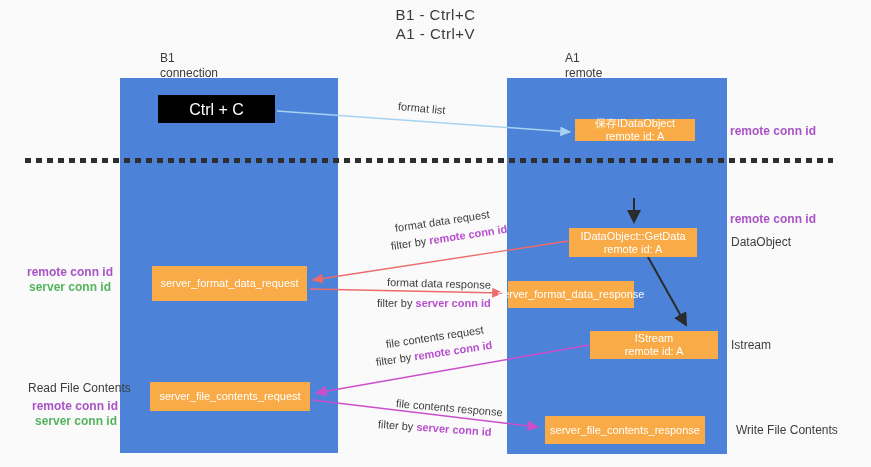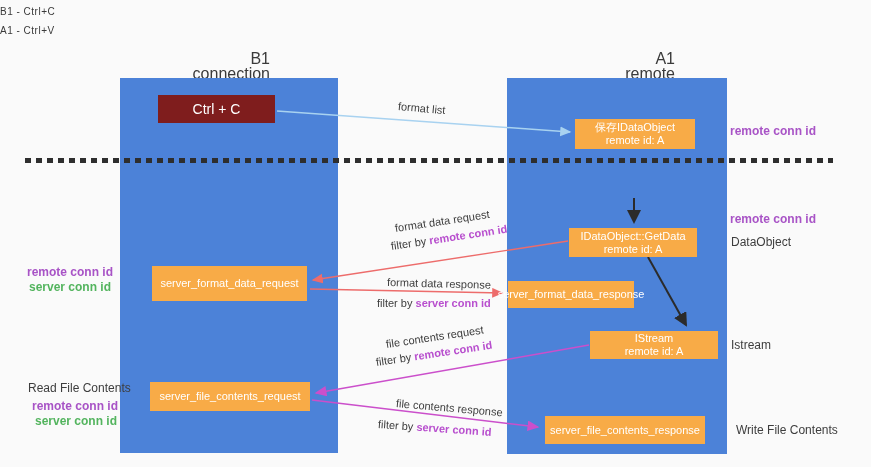--- a/index.html
+++ b/index.html
@@ -1,31 +1,31 @@
 <!DOCTYPE html>
 <html><head>
 <meta charset="utf-8">
 <style>
   html,body{margin:0;padding:0;}
   .canvas{
     position:relative; width:871px; height:467px;
     background:#fafafa; overflow:hidden;
     font-family:"Liberation Sans", sans-serif;
   }
-  .title-line{position:absolute; left:0; width:100%; text-align:left;
-    font-size:10px; color:#3a3a3a; letter-spacing:.5px;}
-  .col-header{position:absolute; text-align:right; font-size:16px; color:#3a3a3a; line-height:15px;}
+  .title-line{position:absolute; left:0; width:100%; text-align:center;
+    font-size:15px; color:#3a3a3a; letter-spacing:.5px;}
+  .col-header{position:absolute; text-align:left; font-size:12px; color:#3a3a3a; line-height:15px;}
   .col{position:absolute; background:#4c82d8;}
   .dashed-line{position:absolute; height:5px;
     background:repeating-linear-gradient(90deg,#2e2e2e 0 6px,transparent 6px 11px);}
   .node{position:absolute; display:flex; flex-direction:column; align-items:center;
     justify-content:center; color:#ffffff; font-size:11px; line-height:13px;
     text-align:center; white-space:nowrap;}
   .orange{background:#f8ab47;}
-  .green{background:#7f1d1d; font-size:14px;align-items:center;}
+  .green{background:#000000; font-size:16px;align-items:center;}
   .side-lbl{position:absolute; font-size:12px; color:#3d3d3d; white-space:nowrap;}
   .purple{color:#a853c6; font-weight:bold;}
   .greentxt{color:#53b45e; font-weight:bold;}
   .edge-lbl{position:absolute; font-size:11px; color:#3d3d3d; white-space:nowrap;
     transform-origin:left center;}
   .edge-lbl .purple{color:#b84fce;}
   svg.overlay{position:absolute; left:0; top:0; pointer-events:none;}
 </style>
 </head>
 <body>
@@ -70,21 +70,21 @@
     <line x1="310" y1="289" x2="502" y2="293" stroke="#ed6c6b" stroke-width="1.4" marker-end="url(#m-red)"></line>
     <line x1="648" y1="257" x2="686" y2="325" stroke="#2b2b2b" stroke-width="2" marker-end="url(#m-black)"></line>
     <line x1="589" y1="345" x2="316" y2="393" stroke="#cb4fcb" stroke-width="1.5" marker-end="url(#m-magenta)"></line>
     <line x1="312" y1="400" x2="538" y2="427" stroke="#cb4fcb" stroke-width="1.5" marker-end="url(#m-magenta)"></line>
   </svg>
 
   <div class="node green" style="left:158px; top:95px; width:117px; height:28px">
     <span>Ctrl + C</span>
   </div>
 
-  <div class="node orange" style="left:575px; top:119px; width:120px; height:30px">
+  <div class="node orange" style="left:575px; top:119px; width:120px; height:22px">
     <span>保存IDataObject</span>
     <span>remote id: A</span>
   </div>
 
 
   <div class="node orange" style="left:569px; top:228px; width:128px; height:29px">
     <span>IDataObject::GetData</span>
     <span>remote id: A</span>
   </div>
 

